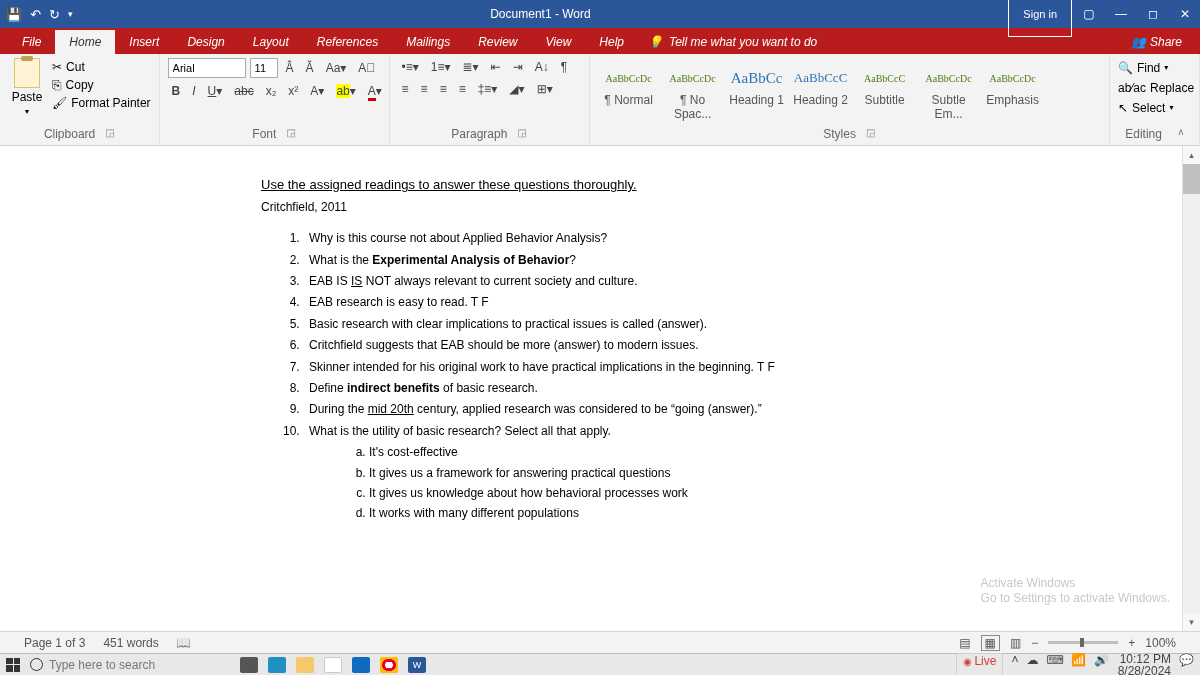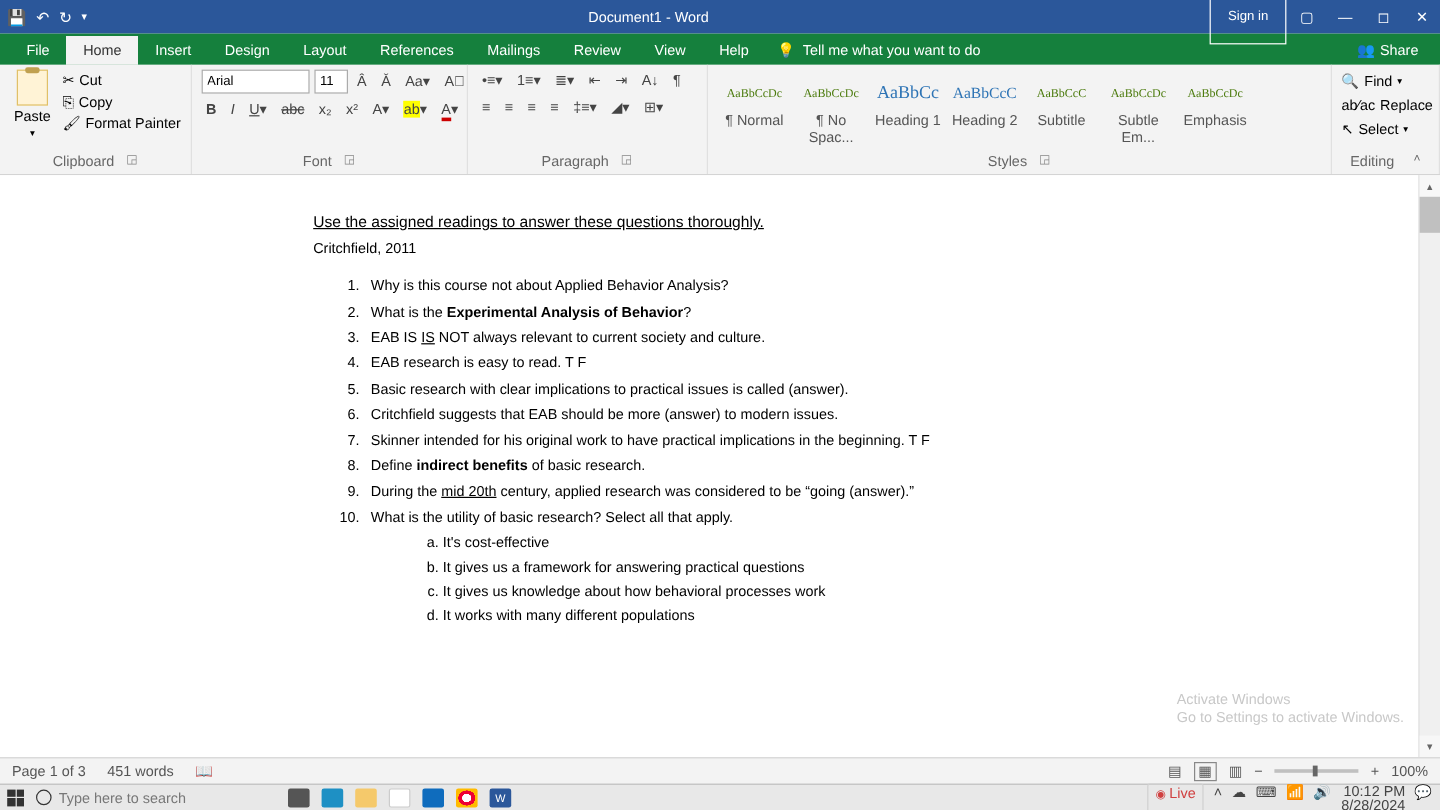--- a/index.html
+++ b/index.html
@@ -4,21 +4,21 @@
 <style>
 *{margin:0;padding:0;box-sizing:border-box;font-family:"Segoe UI",Arial,sans-serif;font-size:12px;}
 body{background:#fff;width:1200px;height:675px;overflow:hidden;position:relative;}
 .titlebar{height:28px;background:#2b579a;color:#fff;display:flex;align-items:center;padding:0 6px;}
 .titlebar .qat{display:flex;gap:8px;align-items:center;}
 .titlebar .qat span{font-size:13px;}
 .titlebar .title{flex:1;text-align:center;font-size:12px;}
 .titlebar .signin{border:1px solid #fff;padding:16px 14px;font-size:11px;margin-right:8px;}
 .titlebar .winctl{display:flex;gap:14px;align-items:center;}
 .titlebar .winctl span{width:18px;text-align:center;}
-.tabs{height:26px;background:#15803d;display:flex;align-items:flex-end;padding:0 8px;color:#fff;}
+.tabs{height:26px;background:#b91c1c;display:flex;align-items:flex-end;padding:0 8px;color:#fff;font-style:italic;}
 .tab{padding:5px 14px 5px;font-size:12px;cursor:pointer;}
 .tab.active{background:#f3f3f3;color:#333;}
 .tell{padding:5px 10px;font-size:12px;display:flex;align-items:center;gap:6px;}
 .sharebtn{margin-left:auto;padding:5px 10px;display:flex;align-items:center;gap:4px;}
 .ribbon{height:92px;background:#f3f3f3;border-bottom:1px solid #d4d4d4;display:flex;}
 .group{border-right:1px solid #e0e0e0;padding:4px 8px 2px;display:flex;flex-direction:column;justify-content:space-between;}
 .group-label{text-align:center;font-size:11px;color:#666;padding:2px 0;display:flex;justify-content:center;gap:10px;}
 .clipboard-top{display:flex;gap:6px;}
 .paste-big{width:38px;text-align:center;font-size:11px;}
 .paste-big .ic{width:26px;height:30px;background:#fff3d6;border:1px solid #e0c068;margin:0 auto 2px;position:relative;}
@@ -43,21 +43,21 @@
 .ref{margin-bottom:14px;}
 ol.main{list-style:decimal;padding-left:42px;}
 ol.main>li{margin-bottom:4px;padding-left:6px;}
 ol.sub{list-style:lower-alpha;padding-left:60px;margin-top:4px;}
 ol.sub>li{margin-bottom:3px;}
 .scroll{position:absolute;top:146px;right:0;width:18px;bottom:44px;background:#f0f0f0;border-left:1px solid #e0e0e0;}
 .scroll .up,.scroll .dn{height:18px;text-align:center;font-size:9px;line-height:18px;color:#666;background:#f7f7f7;}
 .scroll .dn{position:absolute;bottom:0;width:100%;}
 .scroll .thumb{position:absolute;top:18px;width:100%;height:30px;background:#c0c0c0;}
 .watermark{position:absolute;right:30px;bottom:70px;color:#c8c8c8;font-size:17px;line-height:1.2;}
-.statusbar{position:absolute;bottom:22px;left:0;right:0;height:22px;background:#f3f3f3;border-top:1px solid #d4d4d4;display:flex;align-items:center;padding:0 10px;font-size:11px;color:#555;gap:18px;}
+.statusbar{position:absolute;bottom:22px;left:0;right:0;height:22px;background:#f3f3f3;border-top:1px solid #d4d4d4;display:flex;align-items:center;padding:0 24px;font-size:11px;color:#555;gap:18px;}
 .statusbar .right{margin-left:auto;display:flex;align-items:center;gap:10px;}
 .zoom-slider{width:70px;height:3px;background:#c0c0c0;position:relative;}
 .zoom-slider:before{content:"";position:absolute;left:45%;top:-3px;width:4px;height:9px;background:#666;}
 .taskbar{position:absolute;bottom:0;left:0;right:0;height:22px;background:#e8e8e8;border-top:1px solid #bdbdbd;display:flex;align-items:center;padding:0 6px;font-size:11px;gap:10px;}
 .taskbar .search{flex:0 0 200px;display:flex;align-items:center;gap:6px;color:#777;}
 .taskbar .search .circ{width:13px;height:13px;border:1.5px solid #333;border-radius:50%;}
 .taskbar .tray{margin-left:auto;display:flex;gap:8px;color:#444;}
 .taskbar .clock{text-align:right;font-size:10px;line-height:1;}
 .winicon{width:14px;height:14px;display:grid;grid-template-columns:1fr 1fr;grid-template-rows:1fr 1fr;gap:1px;}
 .winicon div{background:#333;}
@@ -127,21 +127,21 @@
     </div>
     <div class="group-label">
         <span>Clipboard</span>
         <span class="launcher">◲</span>
       </div>
   </div>
 
   <div class="group" style="width:230px">
     <div>
       <div class="fontrow">
-        <input class="combo" style="width: 90px;" value="Arial">
+        <input class="combo" style="width: 78px;" value="Arial">
         <input class="combo" style="width: 28px;" value="11">
         <button class="btn">Â</button>
         <button class="btn">Ǎ</button>
         <button class="btn">Aa▾</button>
         <button class="btn">A⃠</button>
       </div>
       <div class="fontrow">
         <button class="btn"><b>B</b></button>
         <button class="btn"><i>I</i></button>
         <button class="btn"><u>U</u>▾</button>

